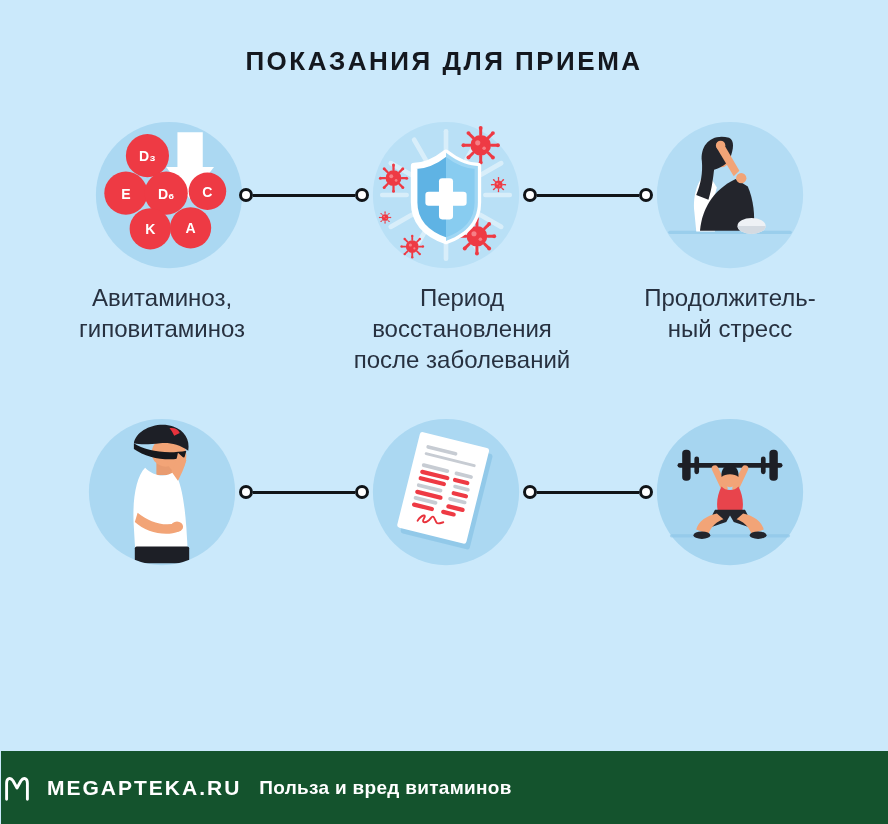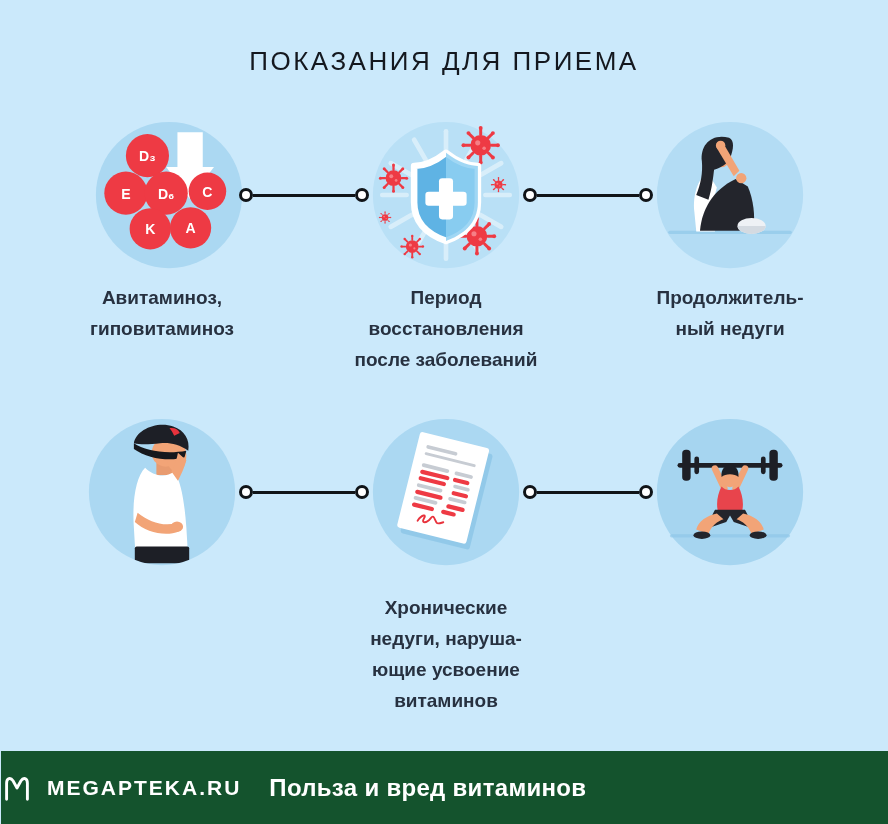--- a/index.html
+++ b/index.html
@@ -2,41 +2,41 @@
 <html><head>
 <meta charset="utf-8">
 <style>
   html,body{margin:0;padding:0;background:#cbe9fb;}
   .canvas{
     position:relative;width:888px;height:824px;background:#cbe9fb;
     font-family:"Liberation Sans","DejaVu Sans",sans-serif;overflow:hidden;
   }
   .title{
     position:absolute;top:46px;left:0;width:100%;text-align:center;
-    font-size:26px;font-weight:400;letter-spacing:2.5px;color:#14181f;
+    font-size:26px;font-weight:700;letter-spacing:2.5px;color:#14181f;
   }
   .cell{position:absolute;width:150px;height:150px;}
   .cell svg{display:block;width:100%;height:100%;}
   .caption{
     position:absolute;width:300px;text-align:center;white-space:pre-line;
-    font-size:19px;line-height:31px;font-weight:700;color:#273140;
+    font-size:24px;line-height:31px;font-weight:400;color:#273140;
   }
   .connector{position:absolute;height:14px;display:flex;align-items:center;}
   .connector .dot{
     width:14px;height:14px;box-sizing:border-box;border:3px solid #101418;
     border-radius:50%;background:#ffffff;flex:none;
   }
   .connector .line{flex:1;height:3px;background:#101418;}
   .footer{
     position:absolute;left:1px;top:751px;width:100%;height:73px;background:#14532d;
     display:flex;align-items:center;box-sizing:border-box;color:#ffffff;
   }
   .logo{width:32px;height:32px;flex:none;}
   .brand{font-size:21px;font-weight:bold;letter-spacing:2px;margin-left:14px;}
-  .tagline{font-size:24px;font-weight:bold;margin-left:28px;letter-spacing:0.3px;}
+  .tagline{font-size:19px;font-weight:bold;margin-left:18px;letter-spacing:0.3px;}
   svg text{font-family:"Liberation Sans","DejaVu Sans",sans-serif;}
 </style>
 </head>
 <body>
 
 <div class="canvas">
 
   <div class="title">ПОКАЗАНИЯ ДЛЯ ПРИЕМА</div>
 
   <div class="cell" style="left:94px;top:120px">
@@ -150,25 +150,25 @@
       <span class="dot"></span>
   </div>
   <div class="connector" style="left:523px;top:188px;width:130px">
     <span class="dot"></span>
       <span class="line"></span>
       <span class="dot"></span>
   </div>
 
   <div class="caption" style="left:12px;top:282px">Авитаминоз,
 гиповитаминоз</div>
-  <div class="caption" style="left:296px;top:282px">Период
+  <div class="caption" style="left:312px;top:282px">Период
 восстановления
 после заболеваний</div>
   <div class="caption" style="left:580px;top:282px">Продолжитель-
-ный недуги</div>
+ный стресс</div>
 
   <div class="cell" style="left:87px;top:417px">
     <svg viewBox="0 0 160 160">
       <defs>
           <clipPath id="clipDiet">
             <circle cx="80" cy="80" r="78"></circle>
           </clipPath>
         </defs>
       <circle cx="80" cy="80" r="78" fill="#abd8f2"></circle>
       <g clip-path="url(#clipDiet)">
@@ -248,24 +248,20 @@
     <span class="dot"></span>
       <span class="line"></span>
       <span class="dot"></span>
   </div>
   <div class="connector" style="left:523px;top:485px;width:130px">
     <span class="dot"></span>
       <span class="line"></span>
       <span class="dot"></span>
   </div>
 
-  <div class="caption" style="left:296px;top:592px">Хронические
-недуги, наруша-
-ющие усвоение
-витаминов</div>
 
   <div class="footer">
     <svg class="logo" viewBox="0 0 40 40">
       <path d="M7,34 L7,14 C7,7.5 12,6.5 15,11 L20,20 L25,11 C28,6.5 33,7.5 33,14 L33,34" fill="none" stroke="#ffffff" stroke-width="3.6" stroke-linecap="round" stroke-linejoin="round"></path>
     </svg>
     <div class="brand">MEGAPTEKA.RU</div>
     <div class="tagline">Польза и вред витаминов</div>
   </div>
 
 </div>

